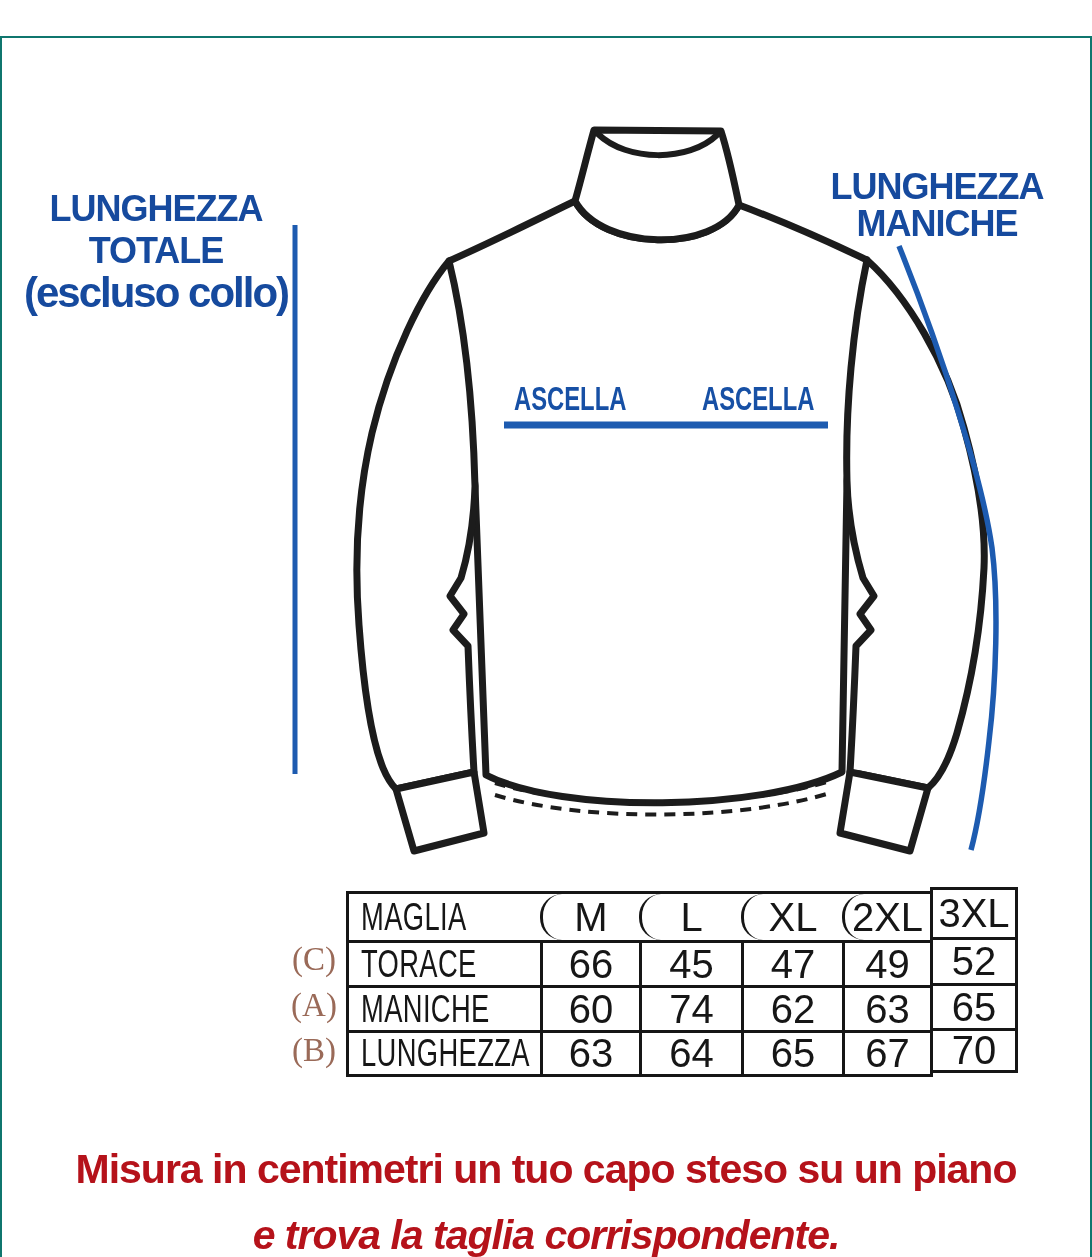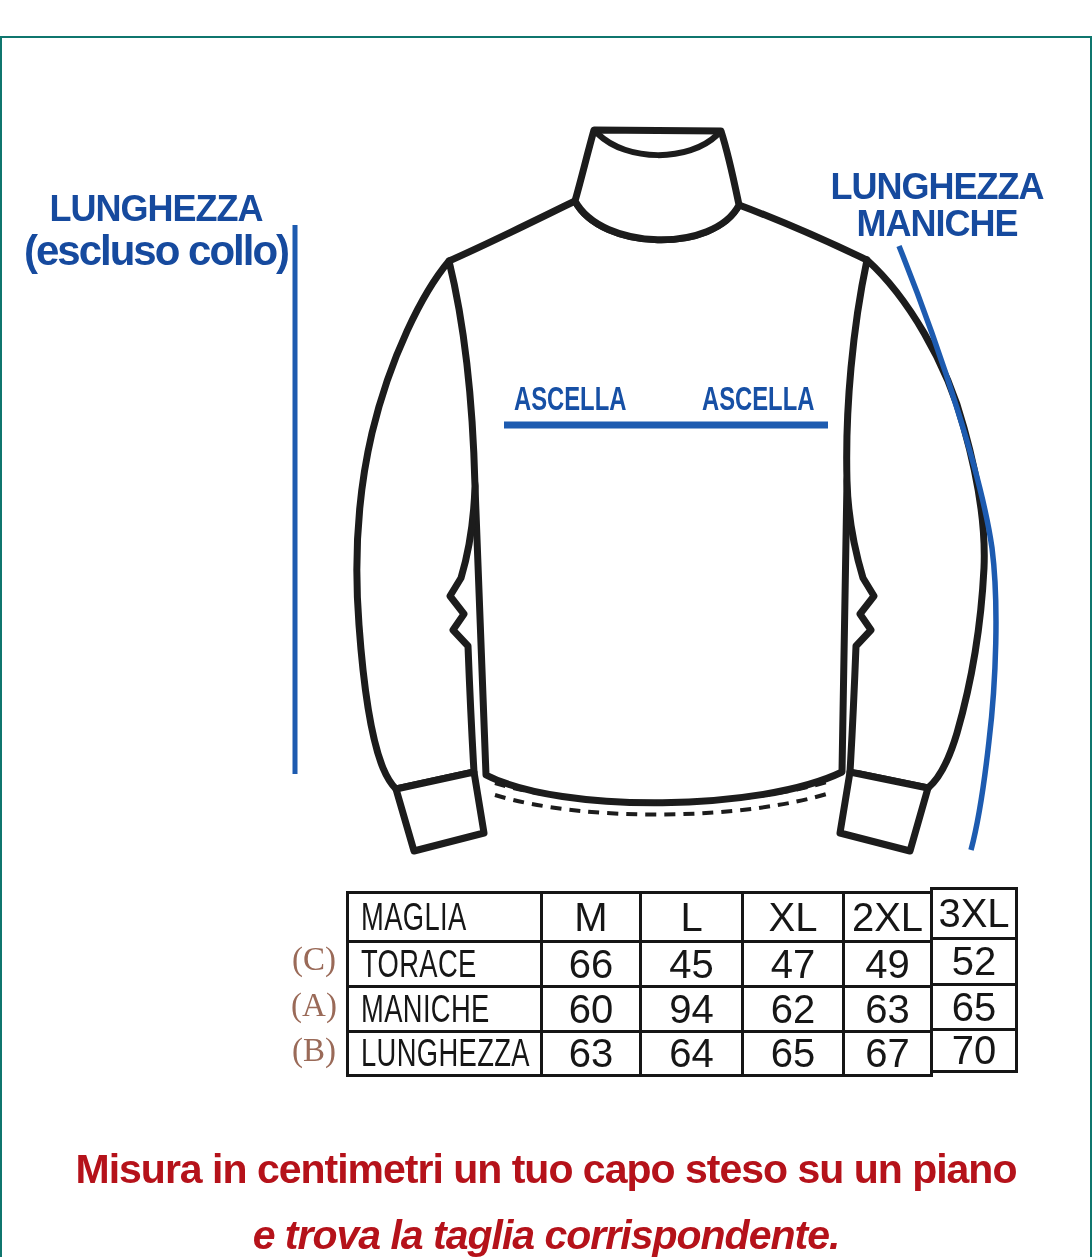--- a/index.html
+++ b/index.html
@@ -41,21 +41,21 @@
   .tbl-x{left:928px;top:849px;display:grid;width:88px;
     grid-template-columns:82px;
     grid-template-rows:47px 46px 45px 42px;}
   .tc{
     box-sizing:border-box;color:#161616;
     display:flex;align-items:center;justify-content:center;
     font-size:40px;overflow:visible;white-space:nowrap;
   }
   .tbl-main .tc{border-left:3px solid #161616;border-top:3px solid #161616;}
   .tbl-main .tc.c0{border-left:none;}
-  .tbl-main .tc.r0{border-top:none;}
+  .tbl-main .tc.r0{border-top:none;border-radius:22px;}
   .tbl-x .tc{border-top:3px solid #161616;}
   .tbl-x .tc.r0{border-top:none;text-align:right;}
   .tc.lab{justify-content:flex-start;padding-left:12px;font-size:38px;}
   .cond{display:inline-block;transform:scaleX(.72);transform-origin:0 50%;letter-spacing:0.5px;}
 
   .row-key{
     position:absolute;z-index:2;left:284px;width:56px;height:46px;
     text-align:center;line-height:46px;
     font-family:"Liberation Serif", serif;
     font-size:33px;color:#9a6a58;
@@ -133,20 +133,21 @@
       <path stroke-width="5.5" d="
         M 897 208
         C 940 315 980 440 990 510
         C 997 565 994 645 987 703
         C 982 748 977 782 969 812"></path>
     </g>
   </svg>
 
   <div class="blue-label total-label">
     <div>LUNGHEZZA</div>
+    <div>TOTALE</div>
     <div class="l3">(escluso collo)</div>
   </div>
 
   <div class="blue-label sleeve-label">
     <div>LUNGHEZZA</div>
     <div>MANICHE</div>
   </div>
 
   <div class="ascella left">ASCELLA</div>
   <div class="ascella right">ASCELLA</div>
@@ -165,21 +166,21 @@
       </div>
     <div class="tc">66</div>
     <div class="tc">45</div>
     <div class="tc">47</div>
     <div class="tc">49</div>
 
     <div class="tc c0 lab">
         <span class="cond">MANICHE</span>
       </div>
     <div class="tc">60</div>
-    <div class="tc">94</div>
+    <div class="tc">74</div>
     <div class="tc">62</div>
     <div class="tc">63</div>
 
     <div class="tc c0 lab">
         <span class="cond">LUNGHEZZA</span>
       </div>
     <div class="tc">63</div>
     <div class="tc">64</div>
     <div class="tc">65</div>
     <div class="tc">67</div>

